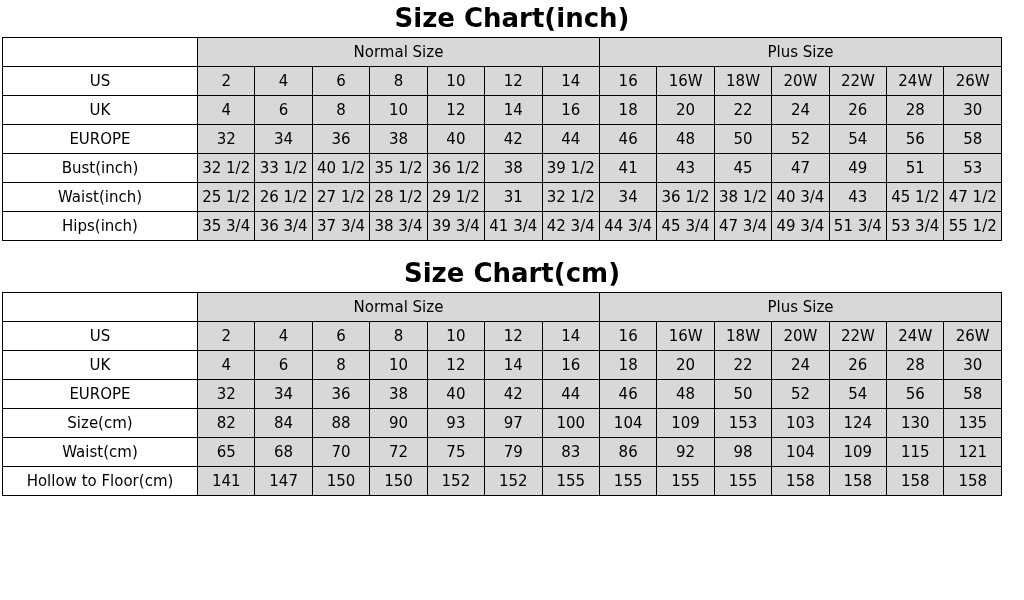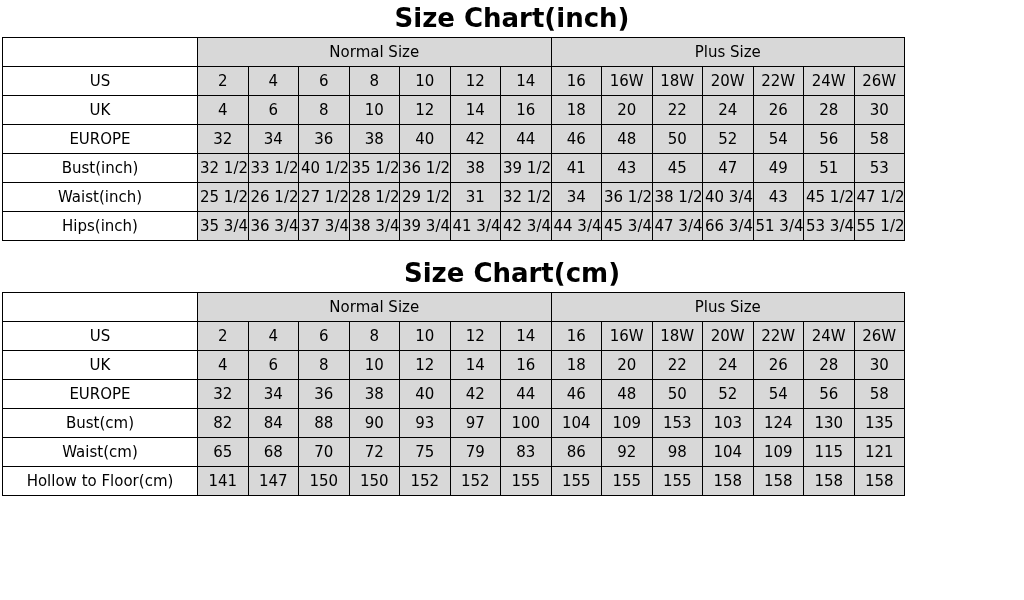--- a/index.html
+++ b/index.html
@@ -27,21 +27,21 @@
   .chart-title {
     text-align: center;
     font-weight: bold;
     font-size: 26px;
     letter-spacing: 0px;
     padding: 3px 0 4px 0;
     font-family: "DejaVu Sans", "Liberation Sans", sans-serif;
   }
   table.size-table {
     border-collapse: collapse;
-    width: 903px;
+    width: 1000px;
     margin: 0 2px;
     table-layout: fixed;
   }
   table.size-table td, table.size-table th {
     border: 1px solid #000000;
     text-align: center;
     vertical-align: middle;
     font-size: 15px;
     height: 26px;
     padding: 1px 2px;
@@ -177,21 +177,21 @@
             <td class="cell">35 3/4</td>
             <td class="cell">36 3/4</td>
             <td class="cell">37 3/4</td>
             <td class="cell">38 3/4</td>
             <td class="cell">39 3/4</td>
             <td class="cell">41 3/4</td>
             <td class="cell">42 3/4</td>
             <td class="cell-plus">44 3/4</td>
             <td class="cell-plus">45 3/4</td>
             <td class="cell-plus">47 3/4</td>
-            <td class="cell-plus">66 3/4</td>
+            <td class="cell-plus">49 3/4</td>
             <td class="cell-plus">51 3/4</td>
             <td class="cell-plus">53 3/4</td>
             <td class="cell-plus">55 1/2</td>
           </tr>
         </tbody>
     </table>
   </div>
 
   <div class="spacer"></div>
 
@@ -249,21 +249,21 @@
             <td class="cell">44</td>
             <td class="cell-plus">46</td>
             <td class="cell-plus">48</td>
             <td class="cell-plus">50</td>
             <td class="cell-plus">52</td>
             <td class="cell-plus">54</td>
             <td class="cell-plus">56</td>
             <td class="cell-plus">58</td>
           </tr>
           <tr>
-            <td class="rowlabel">Bust(cm)</td>
+            <td class="rowlabel">Size(cm)</td>
             <td class="cell">82</td>
             <td class="cell">84</td>
             <td class="cell">88</td>
             <td class="cell">90</td>
             <td class="cell">93</td>
             <td class="cell">97</td>
             <td class="cell">100</td>
             <td class="cell-plus">104</td>
             <td class="cell-plus">109</td>
             <td class="cell-plus">153</td>

